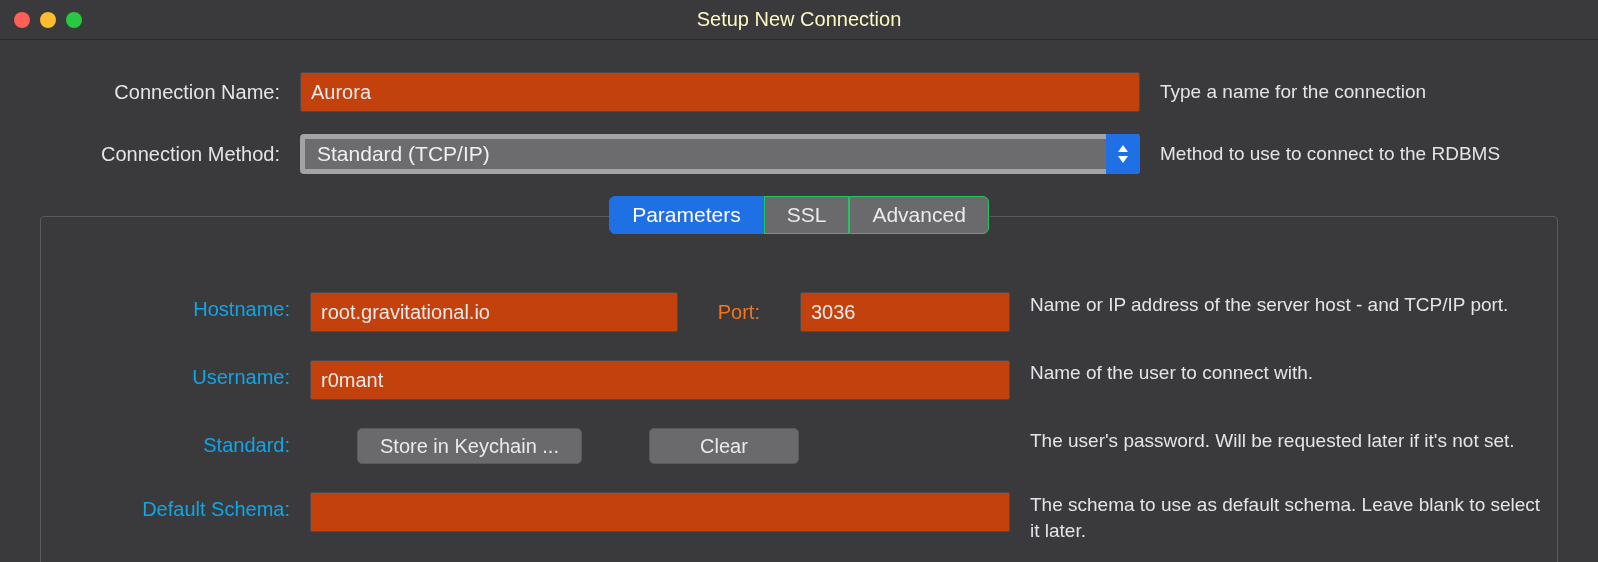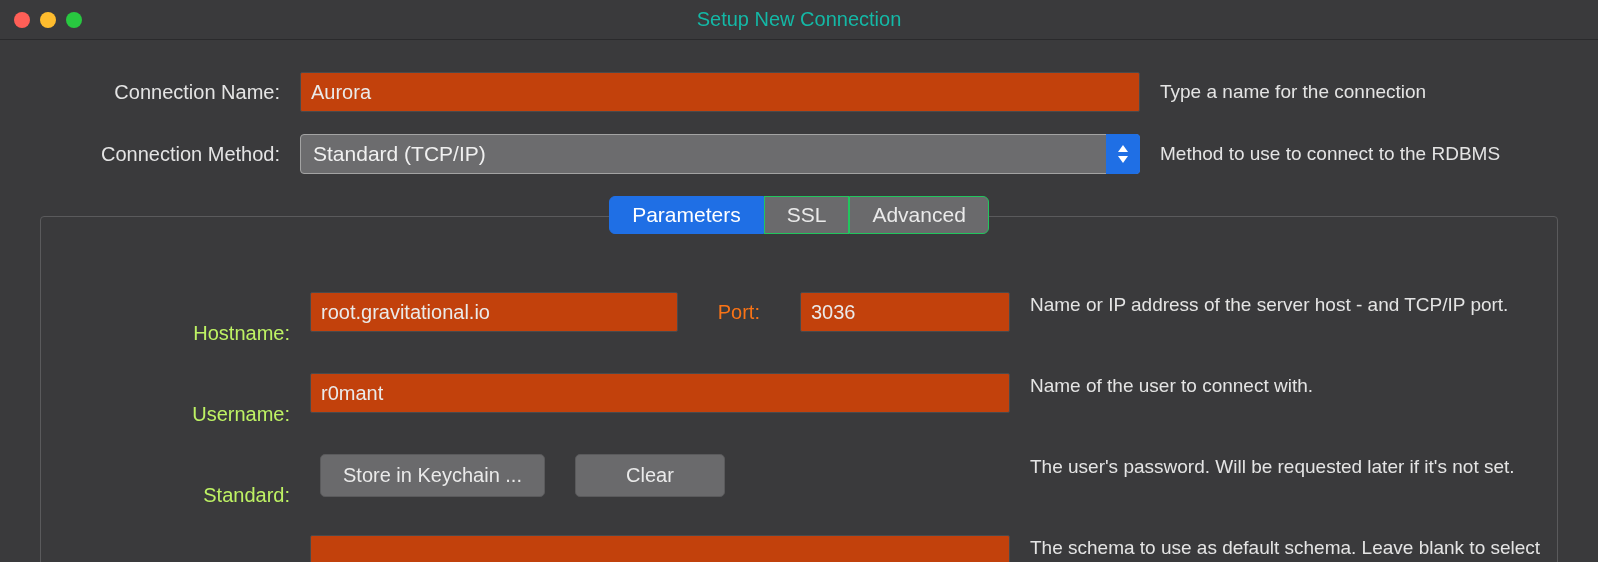--- a/index.html
+++ b/index.html
@@ -29,21 +29,21 @@
     display: flex;
     gap: 10px;
   }
   .tl {
     width: 16px; height: 16px; border-radius: 50%;
   }
   .tl.red    { background: #ff5f57; }
   .tl.yellow { background: #febc2e; }
   .tl.green  { background: #28c840; }
   .title {
-    color: #14b8a6;
+    color: #fef9c3;
     font-size: 20px;
   }
   .content {
     padding: 32px 40px 0 40px;
   }
   .row {
     display: grid;
     grid-template-columns: 240px 840px 1fr;
     column-gap: 20px;
     align-items: center;
@@ -69,21 +69,21 @@
     border-radius: 2px;
   }
   .select-wrap {
     position: relative;
     width: 100%;
   }
   .select {
     width: 100%;
     height: 40px;
     background: #6c6c6e;
-    border: 1px solid #a3a3a3;
+    border: 5px solid #a3a3a3;
     color: #f0f0f0;
     padding: 4px 12px;
     font-size: 21px;
     display: flex;
     align-items: center;
     border-radius: 4px;
   }
   .select-arrows {
     position: absolute;
     right: 0; top: 0;
@@ -137,45 +137,45 @@
   .prow {
     display: grid;
     grid-template-columns: 240px 700px 1fr;
     column-gap: 20px;
     align-items: flex-start;
     margin-bottom: 28px;
     padding: 0 10px;
   }
   .prow .label {
     text-align: right;
-    color: #bef264;
+    color: #0ea5e9;
     padding-top: 6px;
-    margin-top: 24px;
   }
   .hostport {
     display: grid;
     grid-template-columns: 1fr auto 210px;
     column-gap: 14px;
     align-items: center;
     gap: 40px;
   }
   .portlabel {
     color: #f97316;
     text-align: right;
   }
   .btn {
-    height: 43px;
+    height: 36px;
     min-width: 150px;
     padding: 0 22px;
     background: #6a6a6c;
     color: #eaeaea;
     border: 1px solid #5a5a5c;
     border-radius: 5px;
     font-size: 20px;
     cursor: pointer;
+    margin-left: 37px;
   }
   .btngroup {
     display: flex;
     gap: 30px;
     padding-left: 10px;
   }
 </style>
 </head>
 <body>
 

